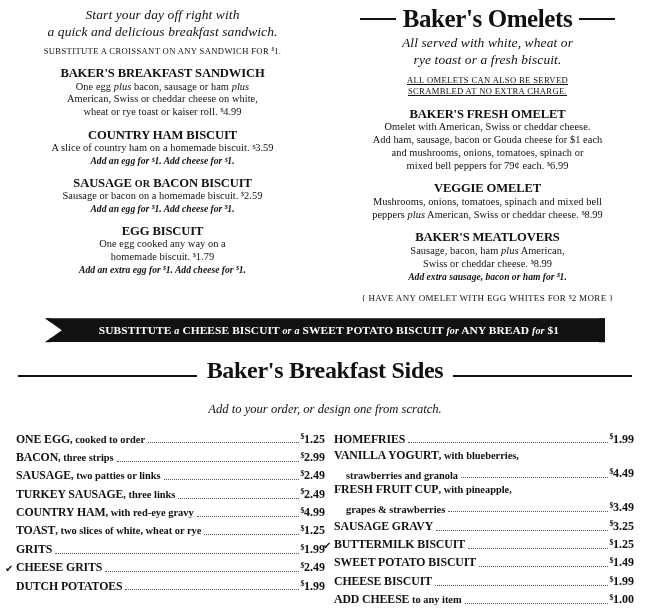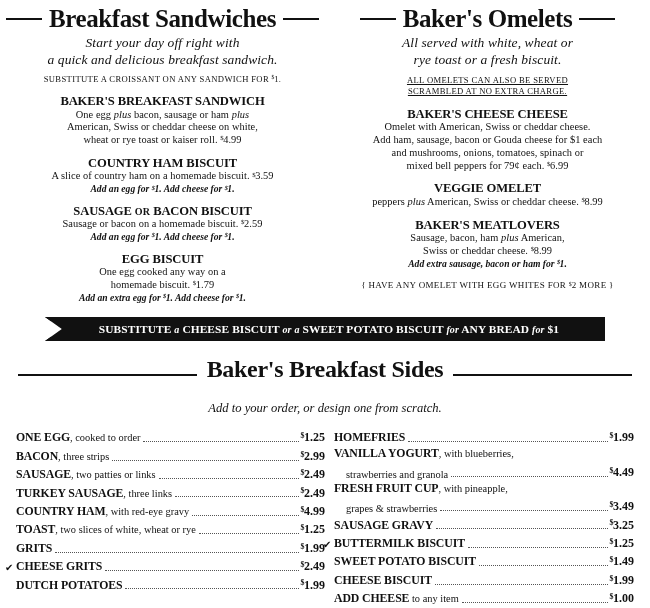--- a/index.html
+++ b/index.html
@@ -182,20 +182,21 @@
     line-height: 1;
   }
   .side-label { white-space: nowrap; }
   .side-label b {
     font-weight: bold;
     font-size: 11.8px;
     letter-spacing: -0.1px;
   }
   .side-label span.d {
     font-size: 10.4px;
+    font-weight: bold;
   }
   .dots {
     flex: 1 1 auto;
     border-bottom: 1.3px dotted #555;
     margin: 0 2px 3.2px 3px;
     min-width: 8px;
   }
   .price {
     font-weight: bold;
     font-size: 12px;
@@ -205,25 +206,20 @@
   .side-row.cont .side-label span.d { font-size: 10.4px; }
   .side-row.noline { min-height: 15px; }
 </style>
 </head>
 <body>
 
 <div class="top-cols">
 
   <div class="col">
 
-    <div class="rule-title">
-      <span class="bar bar-l"></span>
-      <span class="hdr-title">Breakfast Sandwiches</span>
-      <span class="bar bar-r"></span>
-    </div>
 
     <div class="ctr tagline">
       <div>Start your day off right with</div>
       <div>a quick and delicious breakfast sandwich.</div>
     </div>
 
     <div class="ctr smallcaps" style="margin-top:5px;">SUBSTITUTE A CROISSANT ON ANY SANDWICH FOR <sup class="cur">$</sup>1.</div>
 
     <div class="blk ctr">
       <div class="item-name">BAKER'S BREAKFAST SANDWICH</div>
@@ -285,35 +281,36 @@
       <div>All served with white, wheat or</div>
       <div>rye toast or a fresh biscuit.</div>
     </div>
 
     <div class="ctr smallcaps" style="margin-top:6px;text-decoration:underline;">
       <div>ALL OMELETS CAN ALSO BE SERVED</div>
       <div>SCRAMBLED AT NO EXTRA CHARGE.</div>
     </div>
 
     <div class="blk ctr">
-      <div class="item-name">BAKER'S CHEESE CHEESE</div>
+      <div class="item-name">BAKER'S FRESH OMELET</div>
       <div class="item-desc">
         <div>Omelet with American, Swiss or cheddar cheese.</div>
         <div>Add ham, sausage, bacon or Gouda cheese for $1 each</div>
         <div>and mushrooms, onions, tomatoes, spinach or</div>
         <div>
           <span>mixed bell peppers for 79¢ each.</span>
           <span><sup class="cur">$</sup><span>6.99</span></span>
         </div>
       </div>
     </div>
 
     <div class="blk ctr">
       <div class="item-name">VEGGIE OMELET</div>
       <div class="item-desc">
+        <div>Mushrooms, onions, tomatoes, spinach and mixed bell</div>
         <div>
           <span>peppers <span class="it">plus</span> American, Swiss or cheddar cheese.</span>
           <span><sup class="cur">$</sup><span>8.99</span></span>
         </div>
       </div>
     </div>
 
     <div class="blk ctr">
       <div class="item-name">BAKER'S MEATLOVERS</div>
       <div class="item-desc">

